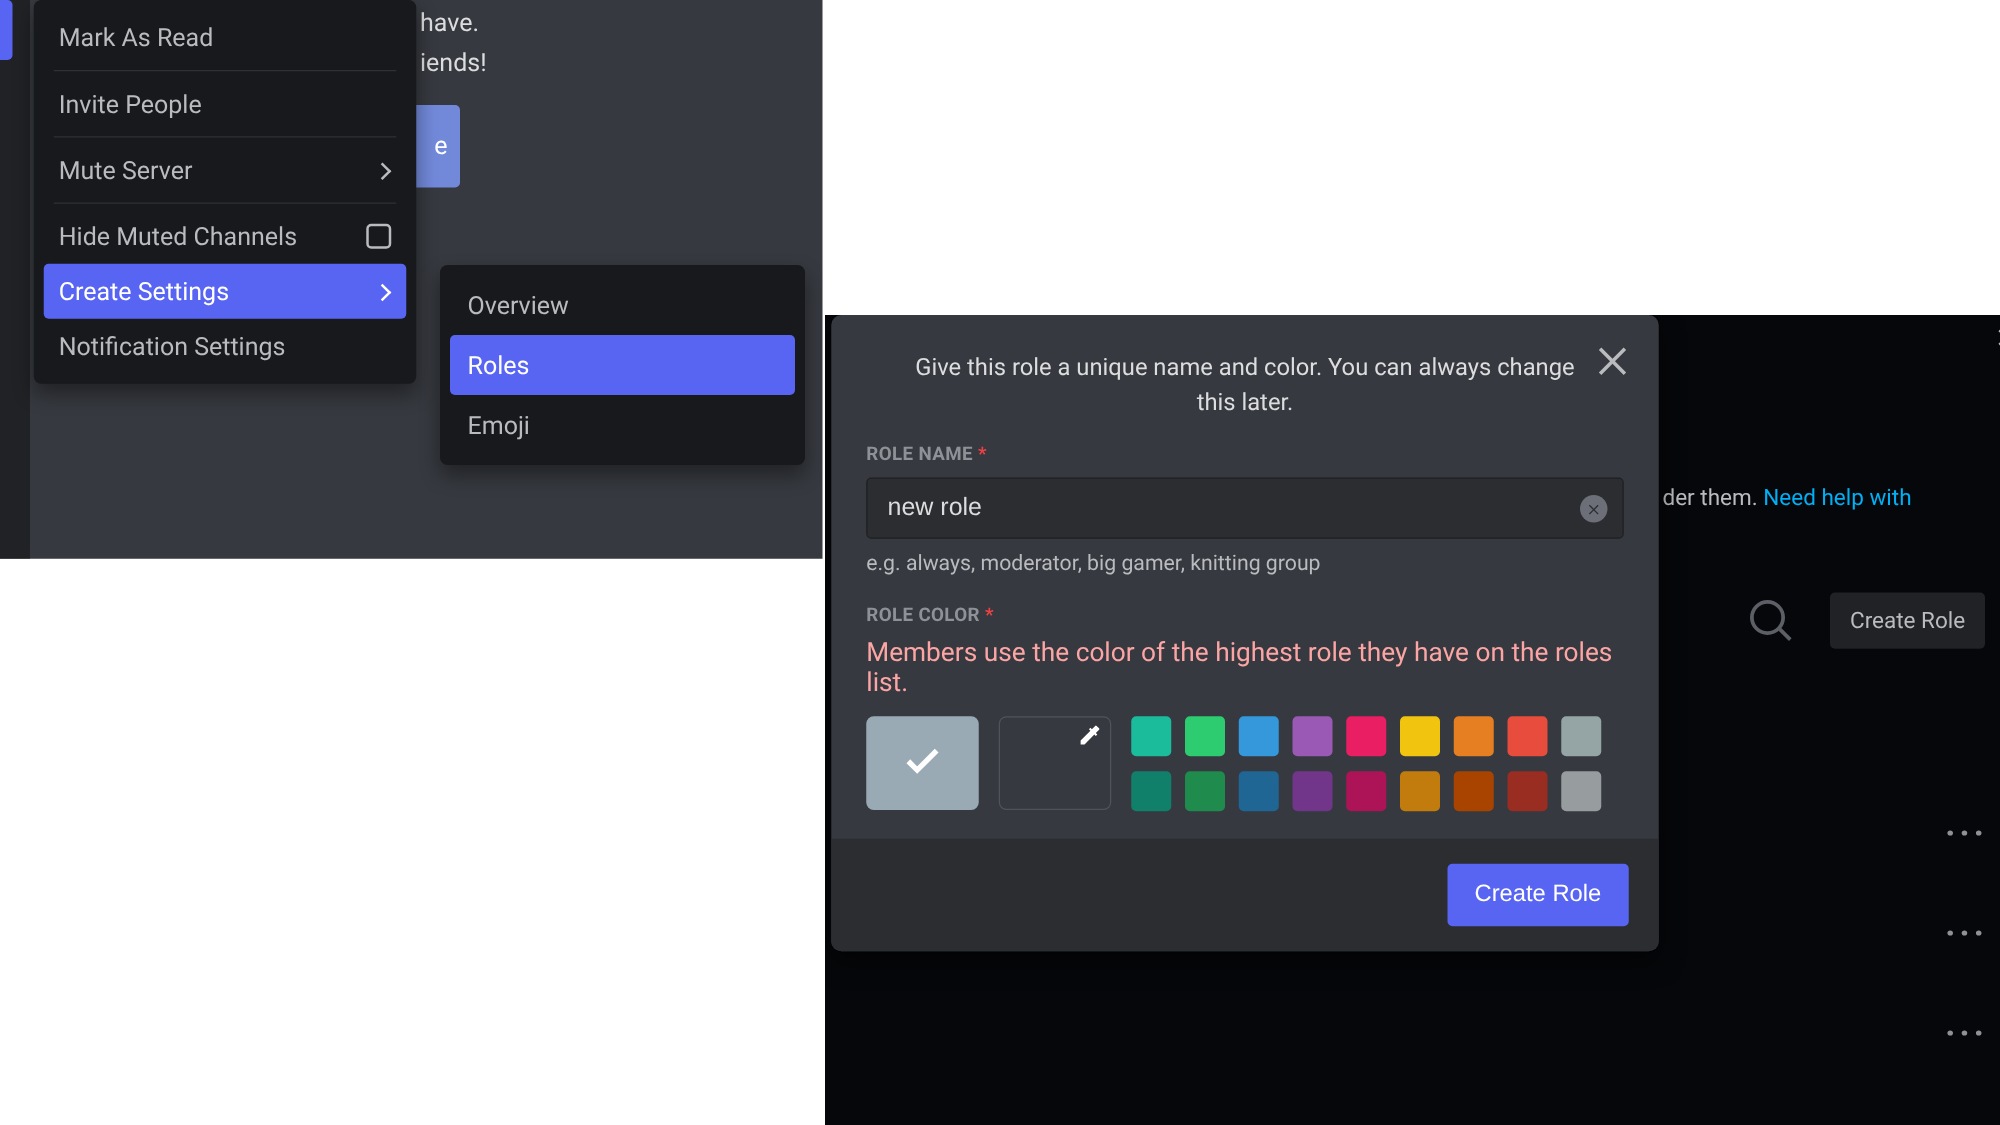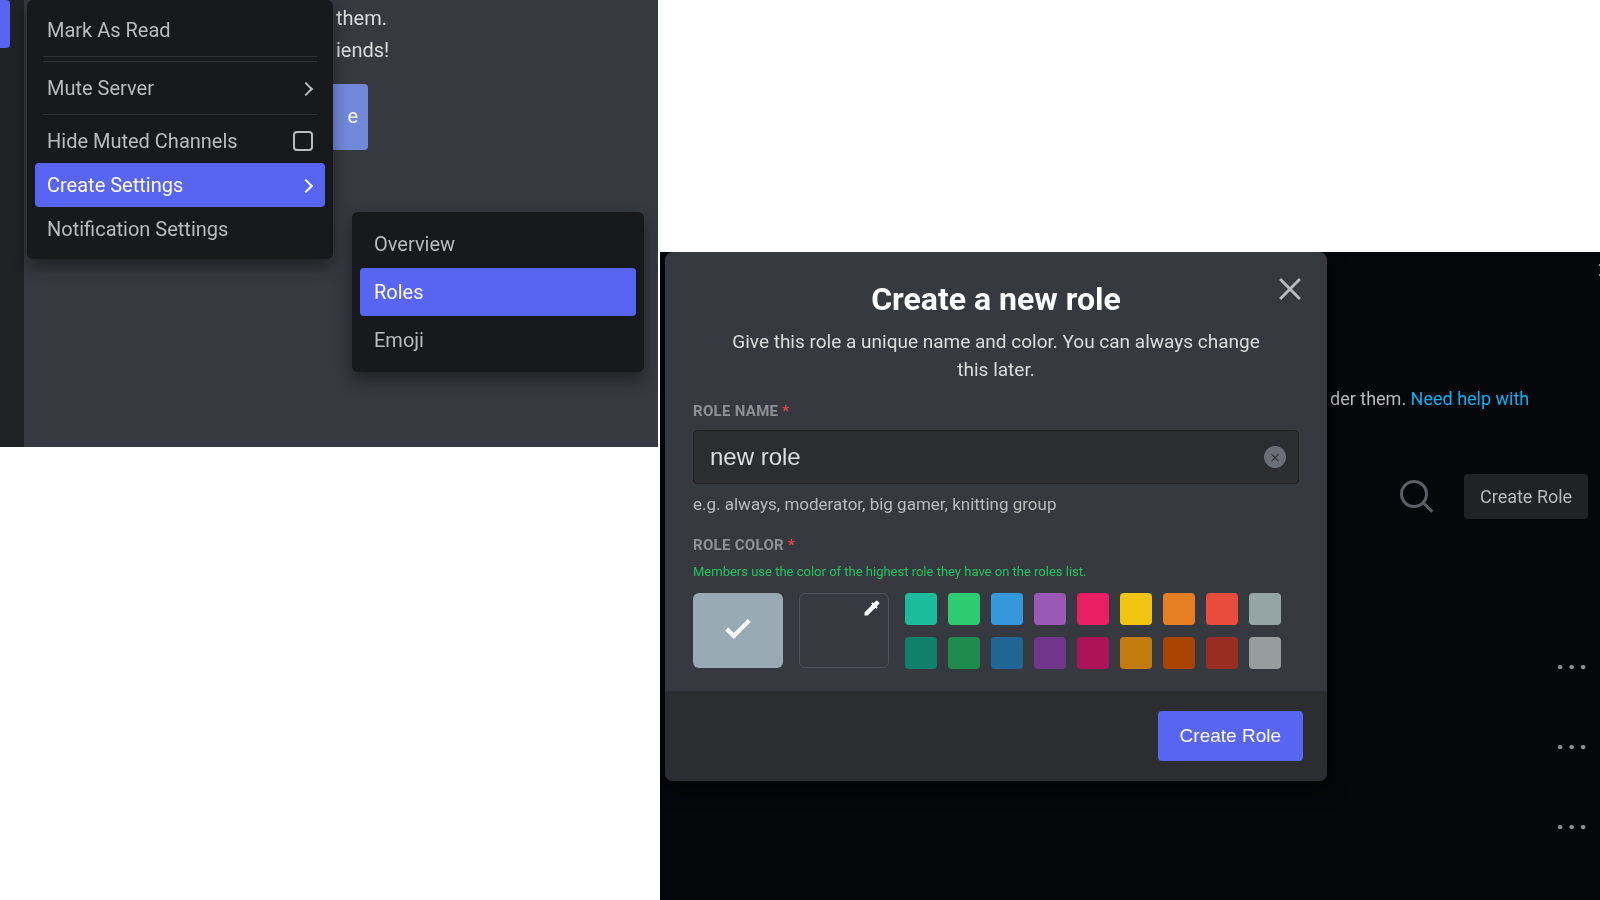--- a/index.html
+++ b/index.html
@@ -32,24 +32,24 @@
 .modal { position: absolute; left: 5px; top: 0; width: 662px; background: #36393f; border-radius: 8px; box-shadow: 0 0 0 1px rgba(0,0,0,.2), 0 8px 20px rgba(0,0,0,.5); padding-bottom: 0; }
 .modal-close { position: absolute; right: 20px; top: 18px; width: 34px; height: 34px; cursor: pointer; color: #b9bbbe; }
 .modal-close svg { width: 100%; height: 100%; }
 .modal-header { padding: 28px 30px 18px; text-align: center; }
 .modal-title { color: #fff; font-size: 32px; font-weight: 700; margin-bottom: 10px; }
 .modal-sub { color: #dcddde; font-size: 19px; line-height: 28px; padding: 0 20px; text-align: center; }
 .modal-body { padding: 0 28px 22px; }
 .label { color: #8e9297; font-size: 15px; font-weight: 700; text-transform: uppercase; letter-spacing: .3px; margin-bottom: 10px; }
 .label .req { color: #ed4245; }
 .input-wrap { position: relative; background: #2b2d31; border: 1px solid #1e1f22; border-radius: 4px; padding: 12px 44px 12px 16px; }
-.input-wrap input { background: transparent; border: none; outline: none; color: #dcddde; font-size: 24px; width: 100%; }
+.input-wrap input { background: transparent; border: none; outline: none; color: #dcddde; font-size: 20px; width: 100%; }
 .clear { position: absolute; right: 12px; top: 50%; transform: translateY(-50%); width: 22px; height: 22px; background: #6d6f78; border-radius: 50%; color: #2b2d31; display: flex; align-items: center; justify-content: center; font-size: 15px; cursor: pointer; font-weight: bold; }
 .hint { color: #b9bbbe; font-size: 17px; margin-top: 10px; }
-.color-hint { color: #22c55e; font-size: 13px; margin-top: 6px; margin-bottom: 14px; }
+.color-hint { color: #fca5a5; font-size: 21px; margin-top: 6px; margin-bottom: 14px; }
 .color-grid { display: flex; align-items: flex-start; gap: 16px; }
 .big-swatch { width: 90px; height: 75px; border-radius: 6px; display: flex; align-items: center; justify-content: center; color: #fff; cursor: pointer; position: relative; }
 .big-swatch.default { background: #99aab5; }
 .big-swatch.custom { background: transparent; border: 1px solid #4f545c; }
 .check-mark svg { width: 34px; height: 34px; }
 .eyedrop { position: absolute; right: 6px; top: 4px; color: #fff; }
 .eyedrop svg { width: 20px; height: 20px; }
 .swatch-rows { display: flex; flex-direction: column; gap: 12px; }
 .swatch-row { display: flex; gap: 11px; }
 .swatch { width: 32px; height: 32px; border-radius: 4px; cursor: pointer; }
@@ -59,31 +59,34 @@
 .left-edge { position: absolute; left: 0; top: 0; width: 24px; height: 447px; background: #202225; }
 .edge-bar { position: absolute; left: 0; top: 0; width: 10px; height: 48px; background: #5865f2; border-radius: 0 4px 4px 0; }
 </style>
 </head>
 <body>
 
 <div class="left-panel">
   <div class="left-edge">
     <div class="edge-bar"></div>
   </div>
-  <span class="bg-text" style="left:336px;top:2px;">them.</span>
+  <span class="bg-text" style="left:336px;top:2px;">have.</span>
   <span class="bg-text" style="left:336px;top:34px;">iends!</span>
   <div class="bg-btn" style="left:328px;top:84px;">
     <span style="position:absolute;right:10px;top:20px;color:#fff;font-size:20px;">e</span>
   </div>
 
   <div class="ctx-menu">
     <div class="ctx-item">
         <span>Mark As Read</span>
       </div>
     <div class="ctx-sep"></div>
+    <div class="ctx-item">
+        <span>Invite People</span>
+      </div>
     <div class="ctx-sep"></div>
     <div class="ctx-item">
         <span>Mute Server</span>
         <span class="chevron"></span>
       </div>
     <div class="ctx-sep"></div>
     <div class="ctx-item">
         <span>Hide Muted Channels</span>
         <span class="checkbox"></span>
       </div>
@@ -118,21 +121,20 @@
   <span class="bg-more" style="left:896px;top:478px;">···</span>
   <span class="bg-more" style="left:896px;top:558px;">···</span>
 
   <div class="modal">
     <div class="modal-close">
       <svg viewBox="0 0 24 24">
           <path fill="currentColor" d="M18.3 5.71L12 12.01l-6.3-6.3-1.41 1.41 6.3 6.3-6.3 6.3 1.41 1.41 6.3-6.3 6.3 6.3 1.41-1.41-6.3-6.3 6.3-6.3z"></path>
         </svg>
     </div>
     <div class="modal-header">
-      <div class="modal-title">Create a new role</div>
       <div class="modal-sub">Give this role a unique name and color. You can always change this later.</div>
     </div>
     <div class="modal-body">
       <div class="label">
         <span>Role Name</span> <span class="req">*</span>
       </div>
       <div class="input-wrap">
         <input type="text" value="new role" style="">
         <div class="clear">
           <svg width="12" height="12" viewBox="0 0 24 24">

